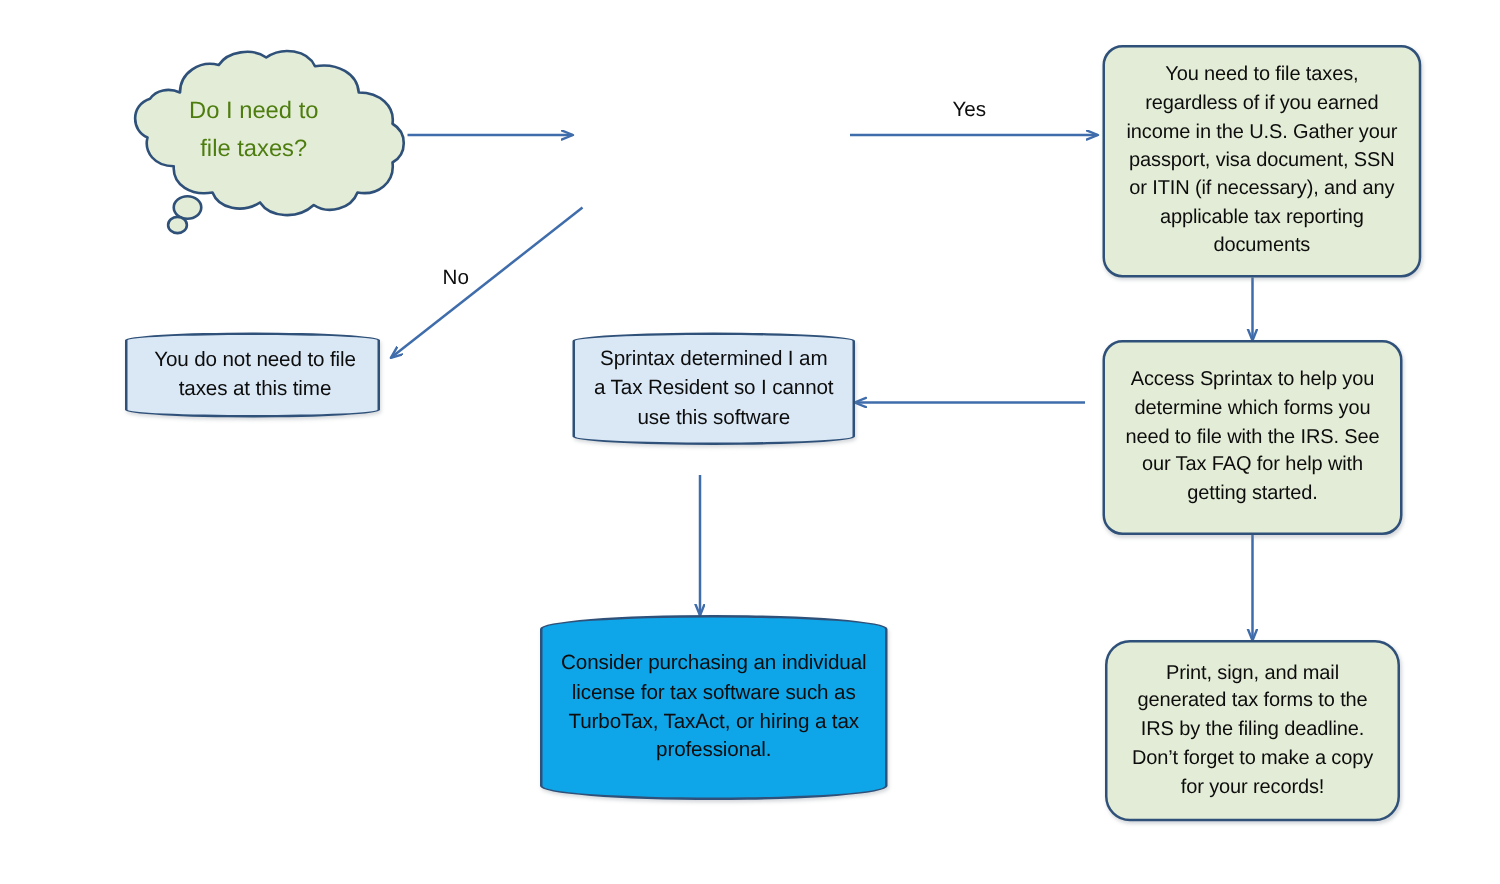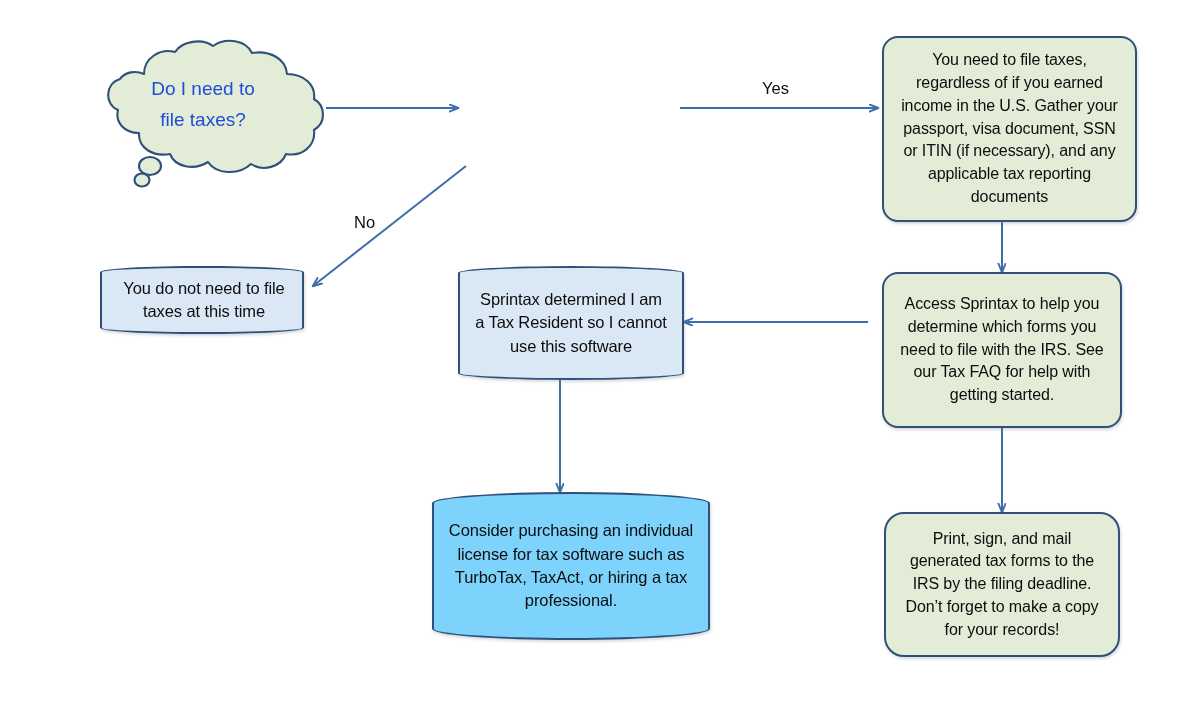--- a/index.html
+++ b/index.html
@@ -53,21 +53,21 @@
     box-shadow: 1px 2px 3px rgba(120,130,140,0.30);
   }
   
   .pill-blue {
     background: #dae8f6;
     border: 2.2px solid #2f5179;
     border-radius: 999px / 60px;
     box-shadow: 1px 2px 3px rgba(120,130,140,0.30);
   }
   .pill-blue-wide {
-    background: #7dd3fc;
+    background: #0ea5e9;
     border: 2.2px solid #2f5179;
     border-radius: 999px / 80px;
     box-shadow: 1px 2px 3px rgba(120,130,140,0.30);
   }
   
   .cloud-wrap {
     position: absolute;
   }
   .cloud-wrap svg {
     position: absolute;
@@ -79,21 +79,21 @@
     left: 0;
     top: 0;
     width: 100%;
     height: 100%;
     display: flex;
     align-items: center;
     justify-content: center;
     text-align: center;
     font-size: 19px;
     line-height: 1.62;
-    color: #1d4ed8;
+    color: #4d7c0f;
     white-space: pre-line;
     pointer-events: none;
     padding-bottom: 16px;
     box-sizing: border-box;
   }
   .edge-label {
     position: absolute;
     font-size: 16.5px;
     color: #0d0d0d;
     white-space: nowrap;
@@ -183,21 +183,21 @@
   </div>
 
   <div class="node box-green" style="left:882px; top:272px; width:240px; height:156px; font-size:16px;">
     <span class="txt">Access Sprintax to help you
 determine which forms you
 need to file with the IRS. See
 our Tax FAQ for help with
 getting started.</span>
   </div>
 
-  <div class="node pill-blue" style="left:458px; top:266px; width:226px; height:114px;">
+  <div class="node pill-blue" style="left:458px; top:266px; width:226px; height:90px;">
     <span class="txt">Sprintax determined I am
 a Tax Resident so I cannot
 use this software</span>
   </div>
 
   <div class="node pill-blue-wide" style="left:432px; top:492px; width:278px; height:148px;">
     <span class="txt">Consider purchasing an individual
 license for tax software such as
 TurboTax, TaxAct, or hiring a tax
 professional.</span>

